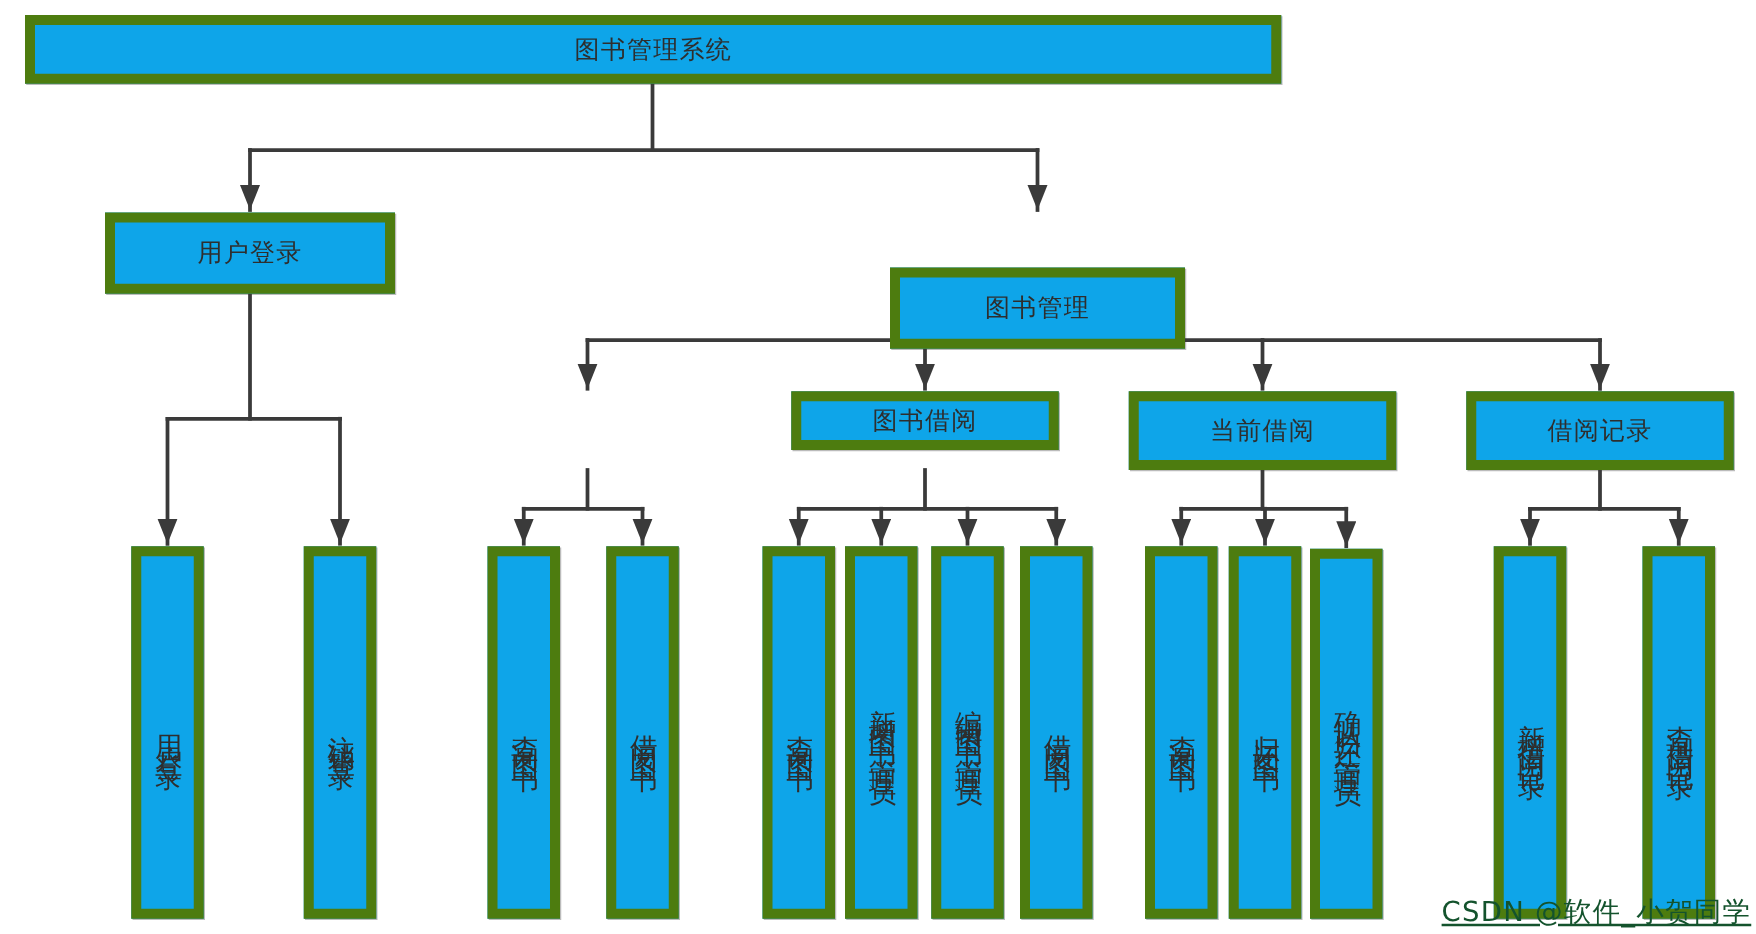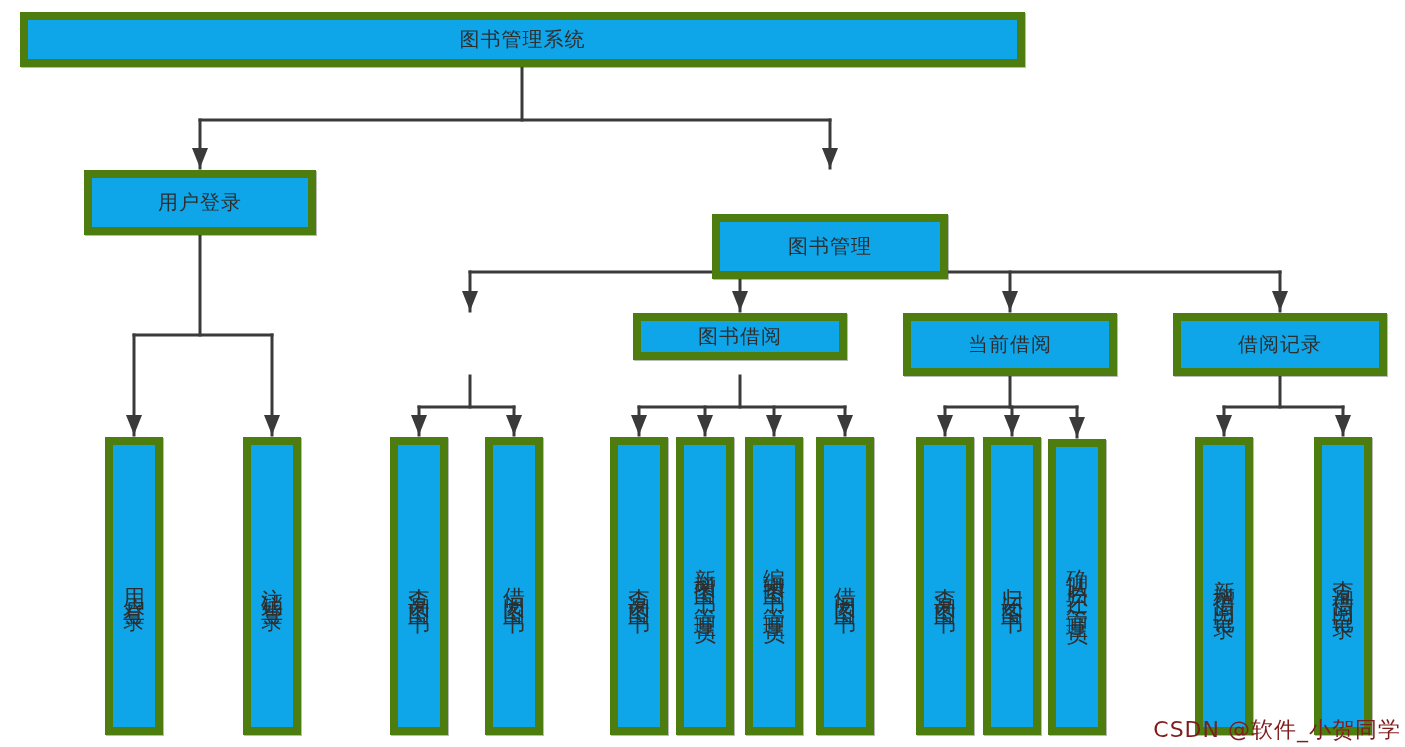--- a/index.html
+++ b/index.html
@@ -33,24 +33,25 @@
     writing-mode: vertical-rl;
     letter-spacing: 8px;
     line-height: 1.1;
     white-space: nowrap;
   }
   .watermark {
     position: absolute;
     right: 4px;
     bottom: 2px;
     font-size: 22px;
-    color: #7f1d1d;
+    color: #14532d;
     letter-spacing: 1px;
     z-index: 5;
     pointer-events: none;
+    text-decoration: underline;
   }
 </style>
 </head>
 <body>
 
 <div class="canvas">
 
   <svg class="connectors" viewBox="0 0 1405 747" xmlns="http://www.w3.org/2000/svg">
     <defs>
       <marker id="arrow" orient="auto" markerUnits="userSpaceOnUse" markerWidth="22" markerHeight="18" refX="20" refY="8">

